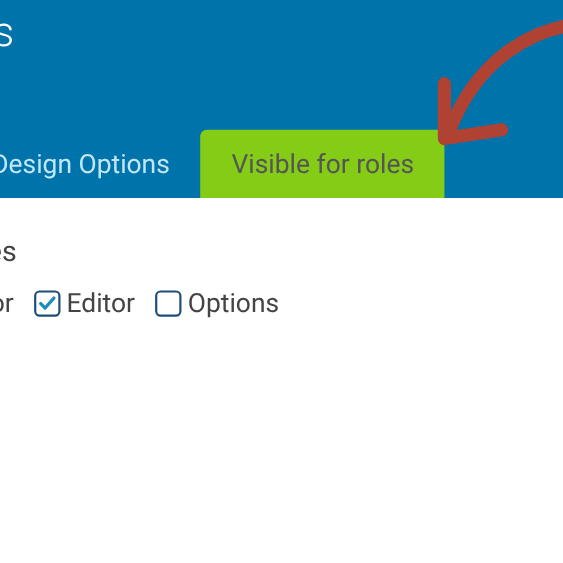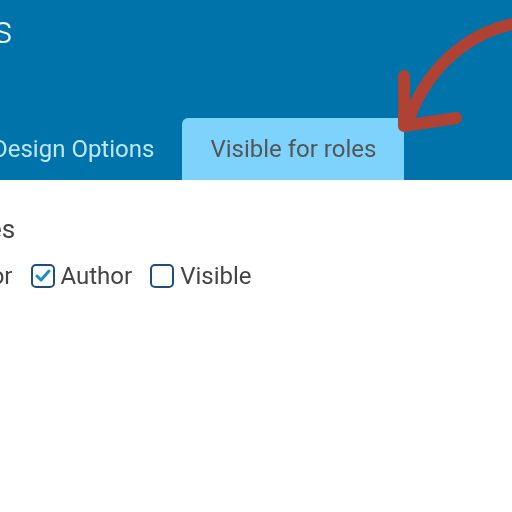--- a/index.html
+++ b/index.html
@@ -42,21 +42,21 @@
     align-items: center;
     font-size: 24px;
     color: #fff;
     cursor: pointer;
     white-space: nowrap;
   }
   .tab.inactive { color: #bfe7f8; }
   .tab.partial { padding-left: 0; margin-left: -8px; }
 
   .tab.active {
-    background: #7dd3fc;
+    background: #84cc16;
     color: #555;
     border-top-left-radius: 6px;
     border-top-right-radius: 6px;
   }
 
   .panel {
     background: #fff;
     padding: 34px 0 0 0;
     height: 332px;
   }
@@ -133,23 +133,23 @@
     <div class="role" style="gap:0;">
       <span>ator</span>
     </div>
 
     <div class="role">
       <span class="cb checked">
         <svg viewBox="0 0 16 16">
             <path d="M2 8 L6 12 L14 3"></path>
           </svg>
       </span>
-      <span>Author</span>
+      <span>Editor</span>
     </div>
 
     <div class="role">
       <span class="cb"></span>
-      <span>Visible</span>
+      <span>Options</span>
     </div>
 
 
   </div>
 </div>
 
 </body></html>

